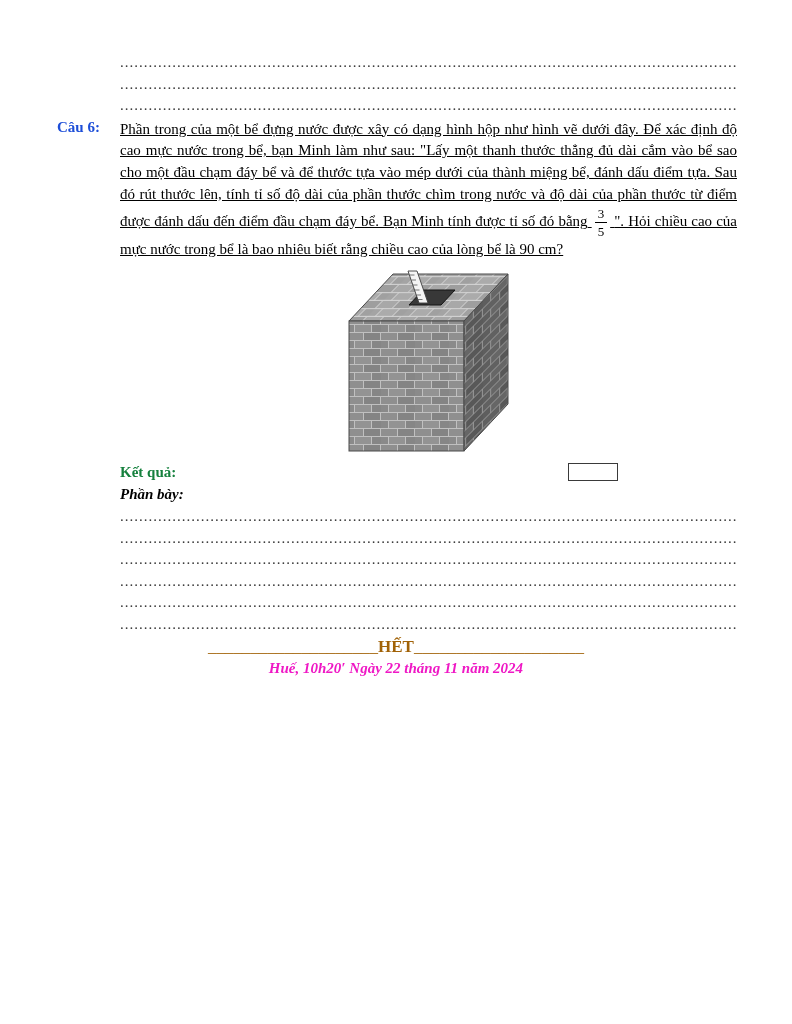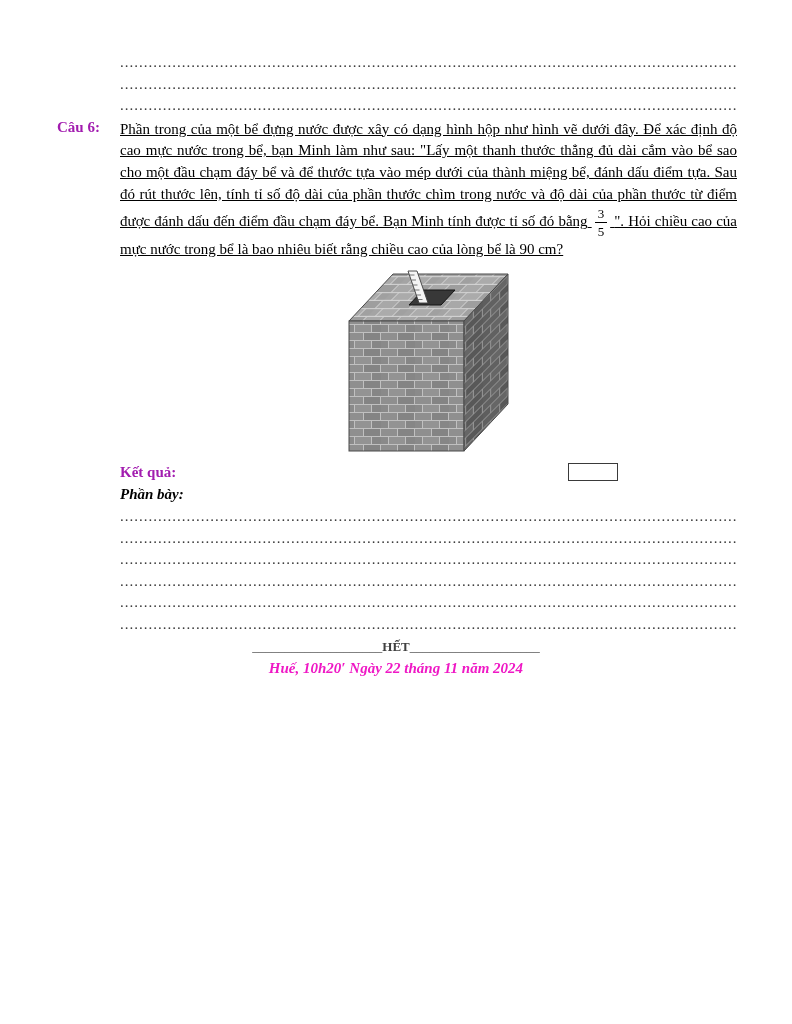--- a/index.html
+++ b/index.html
@@ -17,45 +17,45 @@
 
   .dotline {
     height:21.5px; line-height:21.5px;
     overflow:hidden; white-space:nowrap;
     color:#3a3a3a; font-size:15px; letter-spacing:1px;
   }
 
   .question { position:relative; margin-top:2px; }
   .qlabel {
     position:absolute; left:-63px; top:0;
-    color:#a21caf; font-weight:bold; white-space:nowrap;
+    color:#1d4ed8; font-weight:bold; white-space:nowrap;
   }
   .qtext { text-align:justify; line-height:21.8px;text-decoration:underline; }
 
   .frac {
     display:inline-block; vertical-align:middle;
     text-align:center; font-size:13px; line-height:15px; margin:0 3px;
   }
   .frac .num { display:block; border-bottom:1px solid #000; padding:0 3px 1px; }
   .frac .den { display:block; padding:1px 3px 0; }
 
   .figure { text-align:center; margin:9px 0 4px; }
 
   .result-row { position:relative; height:22px; line-height:22px; margin-top:2px; }
-  .blue-label { color:#a21caf; font-weight:bold; }
+  .blue-label { color:#15803d; font-weight:bold; }
   .answer-box {
     position:absolute; left:448px; top:2px;
     width:50px; height:18px; border:1px solid #3a3a3a; background:#fff;
   }
   .present-label {
     font-weight:bold; font-style:italic; height:22px; line-height:22px; margin-bottom:1px;
   }
 
   .footer { width:792px; text-align:center; margin-top:2px; }
-  .het-line { color:#404040; font-size:13px; line-height:20px; }
+  .het-line { color:#a16207; font-size:17px; line-height:20px; }
   .het-line .het { font-weight:bold; }
   .date-line {
     color:#ef18c5; font-weight:bold; font-style:italic;
     font-size:15px; line-height:20px; margin-top:1px;
   }
 </style>
 </head>
 <body>
 
 <div class="page">

